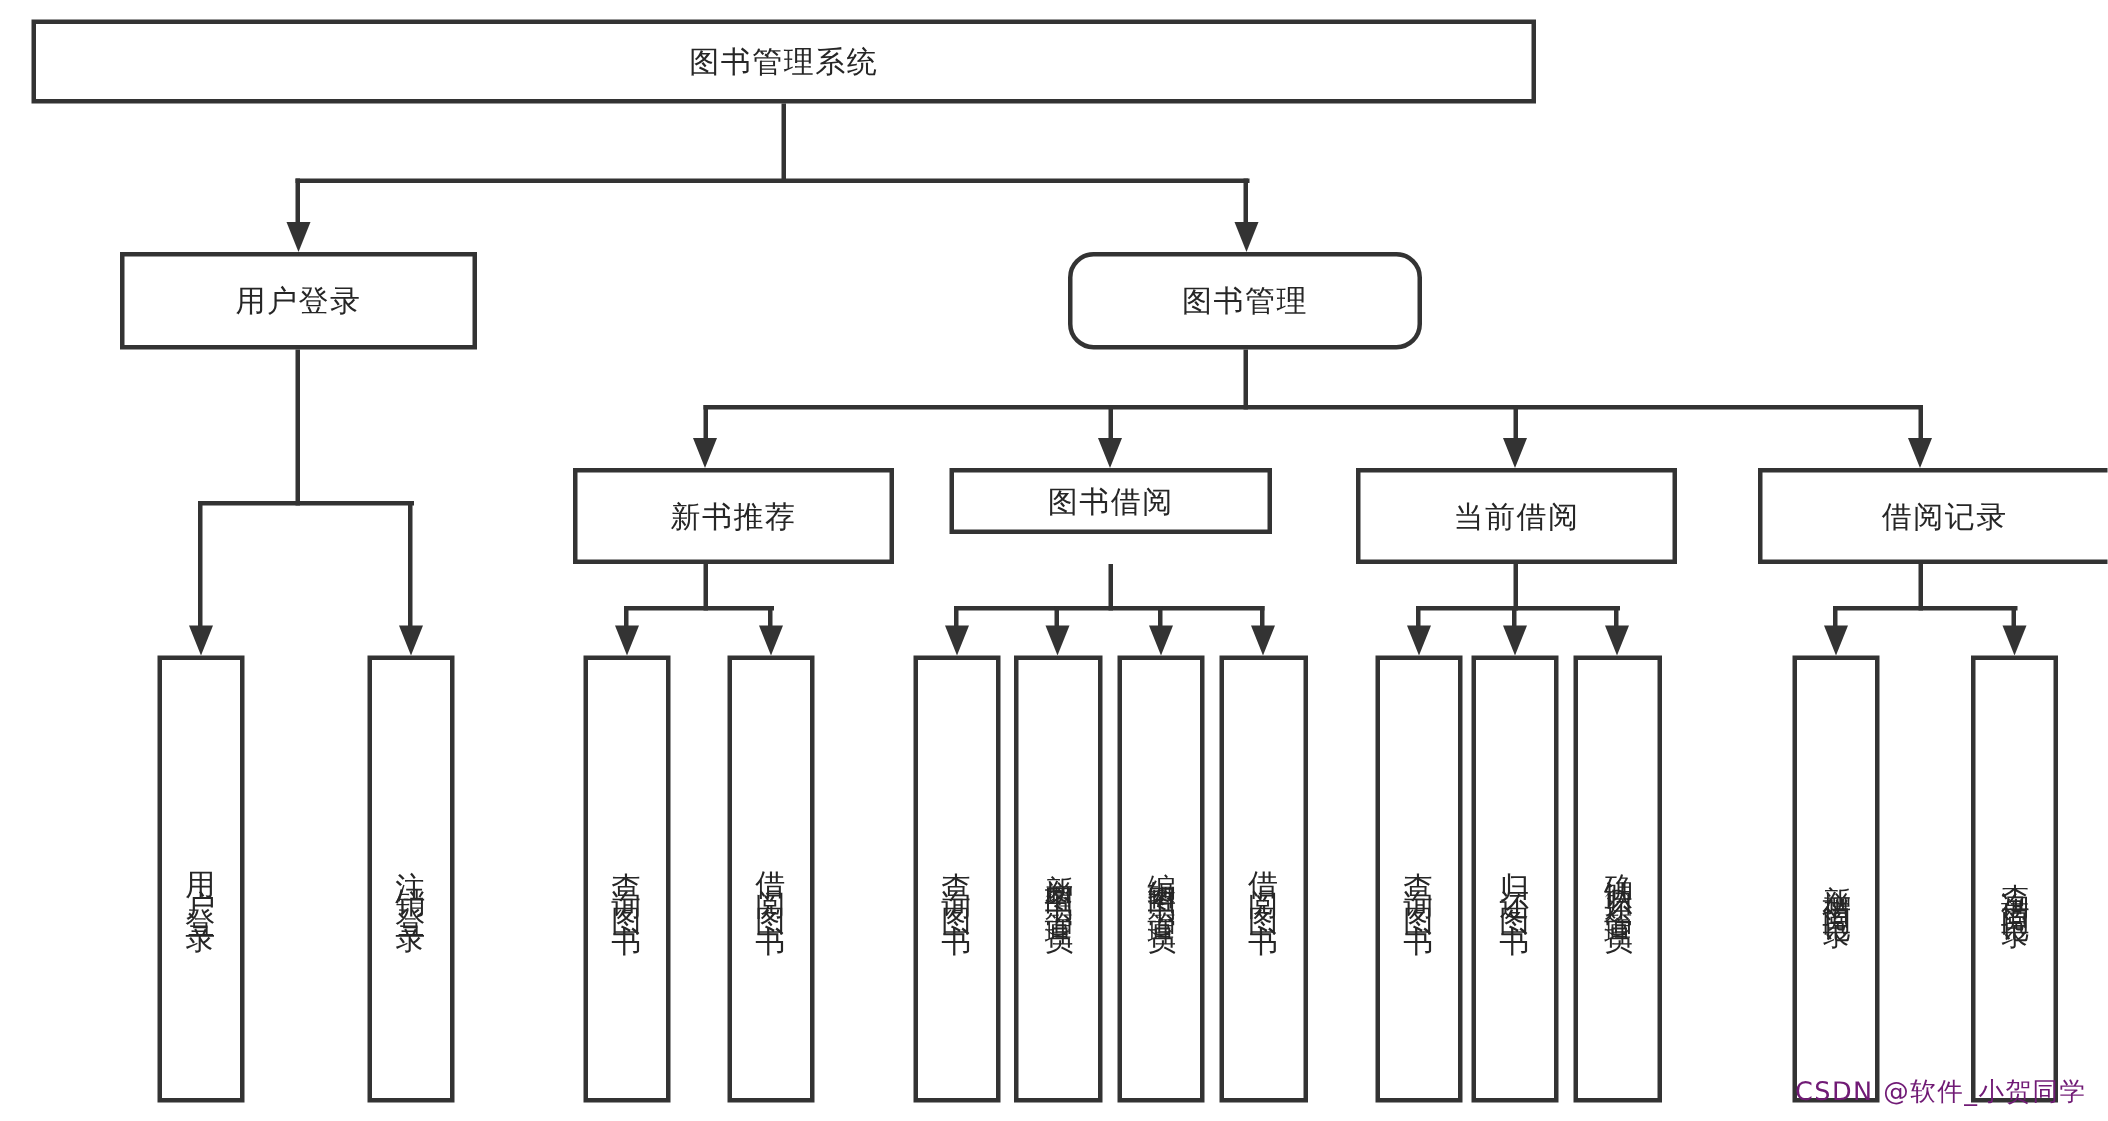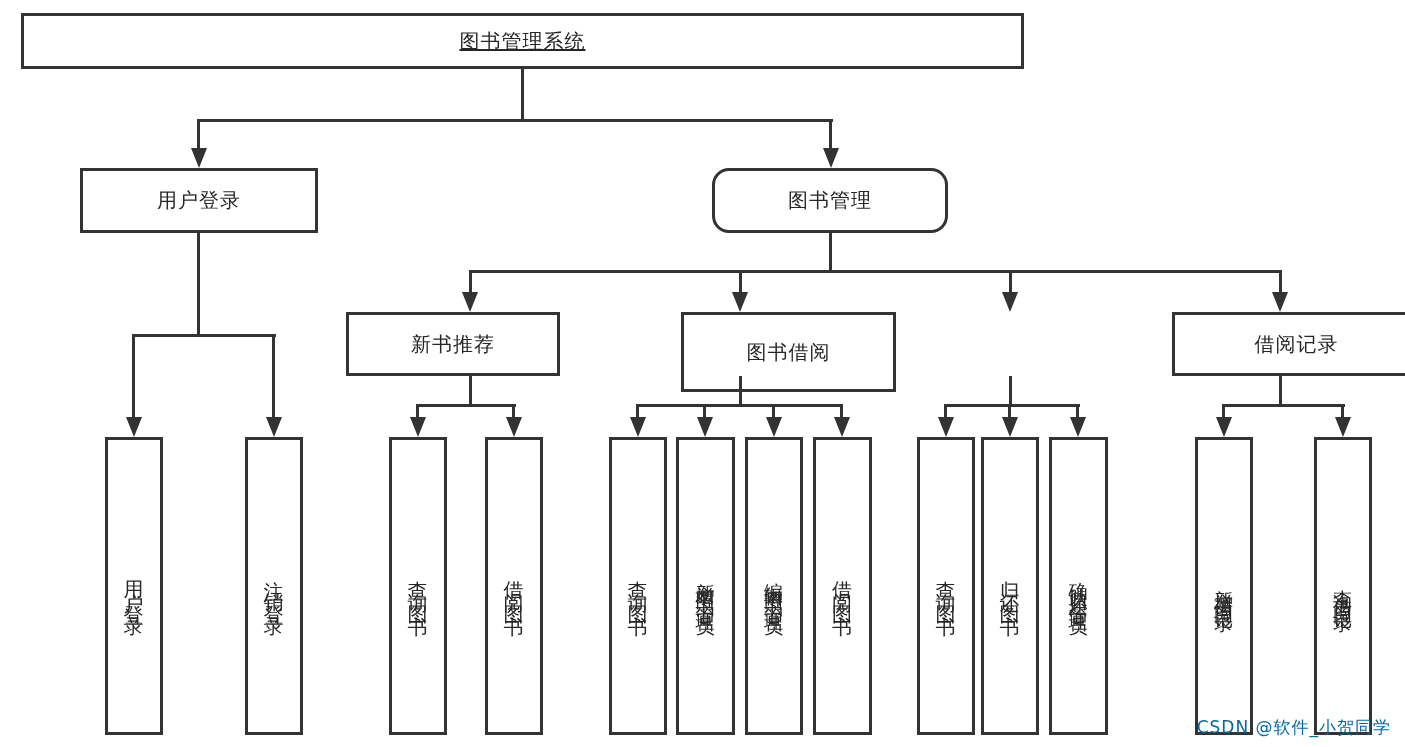--- a/index.html
+++ b/index.html
@@ -47,32 +47,32 @@
     width: 0;
     height: 0;
     border-left: 8px solid transparent;
     border-right: 8px solid transparent;
     border-top: 20px solid #333333;
   }
   .watermark {
     position: absolute;
     right: 14px;
     bottom: 8px;
-    color: #0369a1;
+    color: #701a75;
     font-size: 17px;
     letter-spacing: 1px;
     white-space: nowrap;
   }
 </style>
 </head>
 <body>
 
 <div class="stage">
 
-  <div class="box" style="left:21px; top:13px; width:1003px; height:56px;text-decoration:underline;">
+  <div class="box" style="left:21px; top:13px; width:1003px; height:56px;">
     <span>图书管理系统</span>
   </div>
 
   <div class="vline" style="left:521px; top:69px; height:52px;"></div>
   <div class="hline" style="left:197px; top:119px; width:636px;"></div>
   <div class="vline" style="left:197px; top:119px; height:31px;"></div>
   <div class="arrow" style="left:191px; top:148px;"></div>
   <div class="vline" style="left:829px; top:119px; height:31px;"></div>
   <div class="arrow" style="left:823px; top:148px;"></div>
 
@@ -94,25 +94,28 @@
   <div class="hline" style="left:469px; top:270px; width:813px;"></div>
   <div class="vline" style="left:469px; top:270px; height:24px;"></div>
   <div class="arrow" style="left:462px; top:292px;"></div>
   <div class="vline" style="left:739px; top:270px; height:24px;"></div>
   <div class="arrow" style="left:732px; top:292px;"></div>
   <div class="vline" style="left:1009px; top:270px; height:24px;"></div>
   <div class="arrow" style="left:1002px; top:292px;"></div>
   <div class="vline" style="left:1279px; top:270px; height:24px;"></div>
   <div class="arrow" style="left:1272px; top:292px;"></div>
 
-  <div class="box" style="left:346px; top:312px; width:214px; height:64px;">
+  <div class="box" style="left:382px; top:312px; width:214px; height:64px;">
     <span>新书推荐</span>
   </div>
-  <div class="box" style="left:633px; top:312px; width:215px; height:80px;margin-left:48px;">
+  <div class="box" style="left:633px; top:312px; width:215px; height:44px;">
     <span>图书借阅</span>
+  </div>
+  <div class="box" style="left:904px; top:312px; width:214px; height:64px;">
+    <span>当前借阅</span>
   </div>
   <div class="box" style="left:1172px; top:312px; width:249px; height:64px;">
     <span>借阅记录</span>
   </div>
 
   <div class="vline" style="left:469px; top:376px; height:31px;"></div>
   <div class="hline" style="left:416px; top:404px; width:100px;"></div>
   <div class="vline" style="left:416px; top:404px; height:16px;"></div>
   <div class="arrow" style="left:410px; top:417px;"></div>
   <div class="vline" style="left:512px; top:404px; height:16px;"></div>

